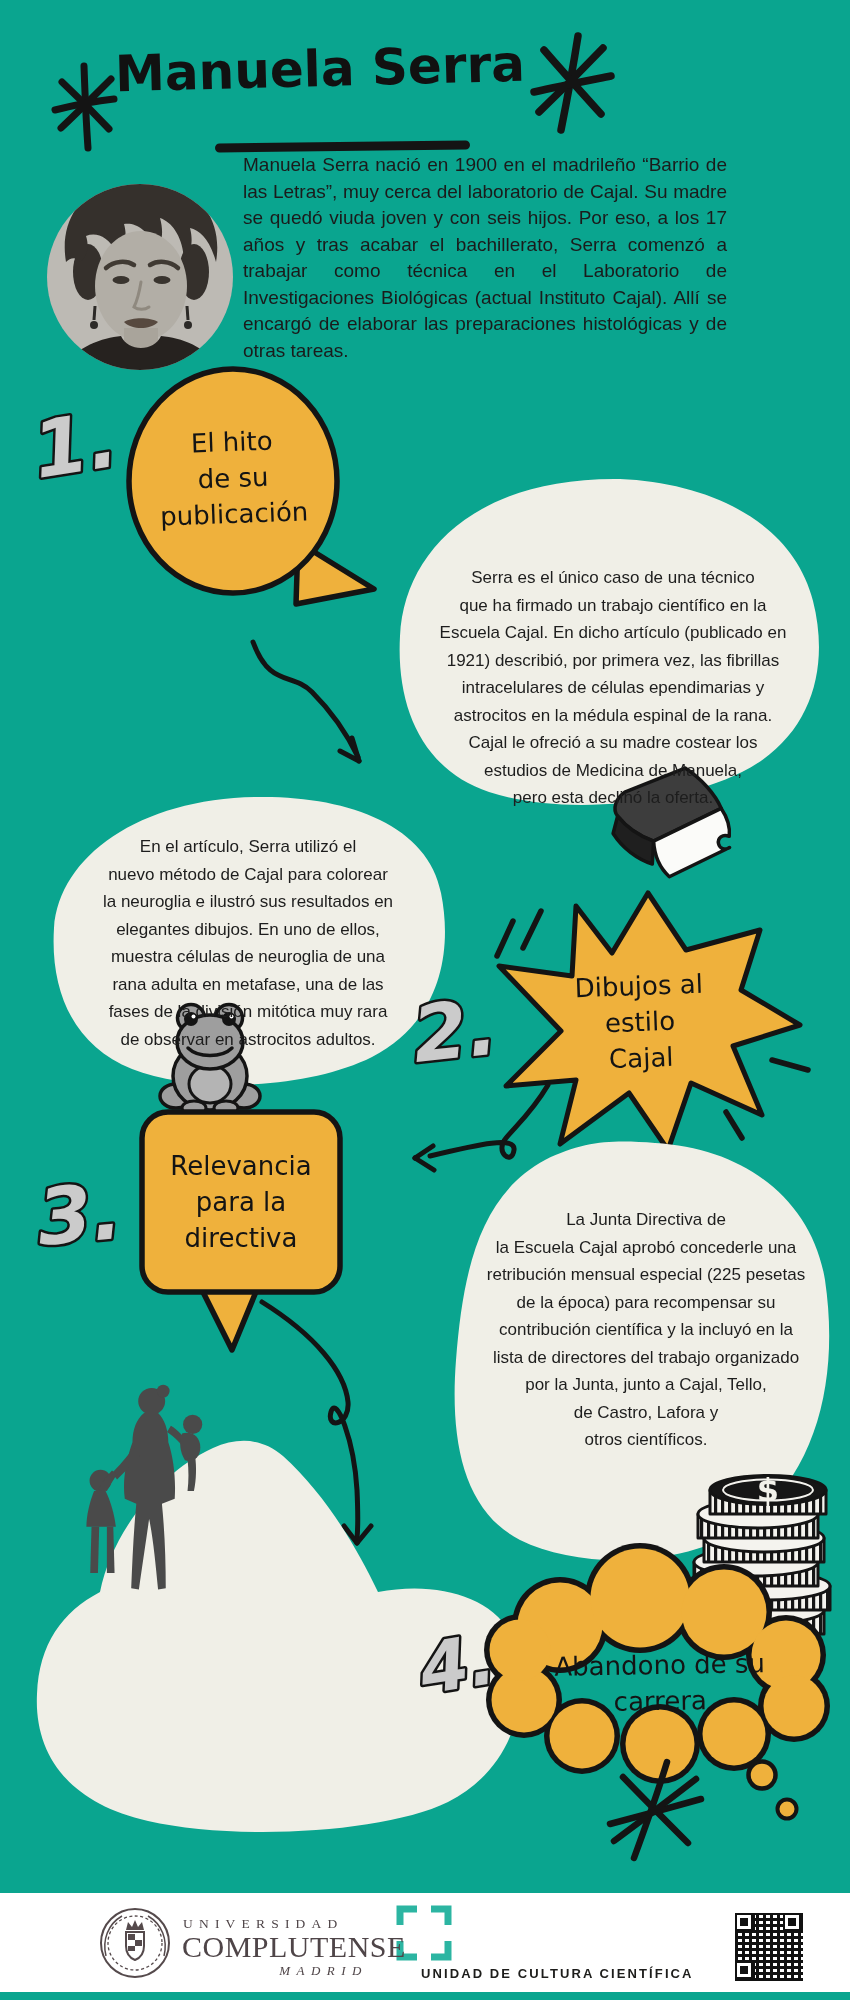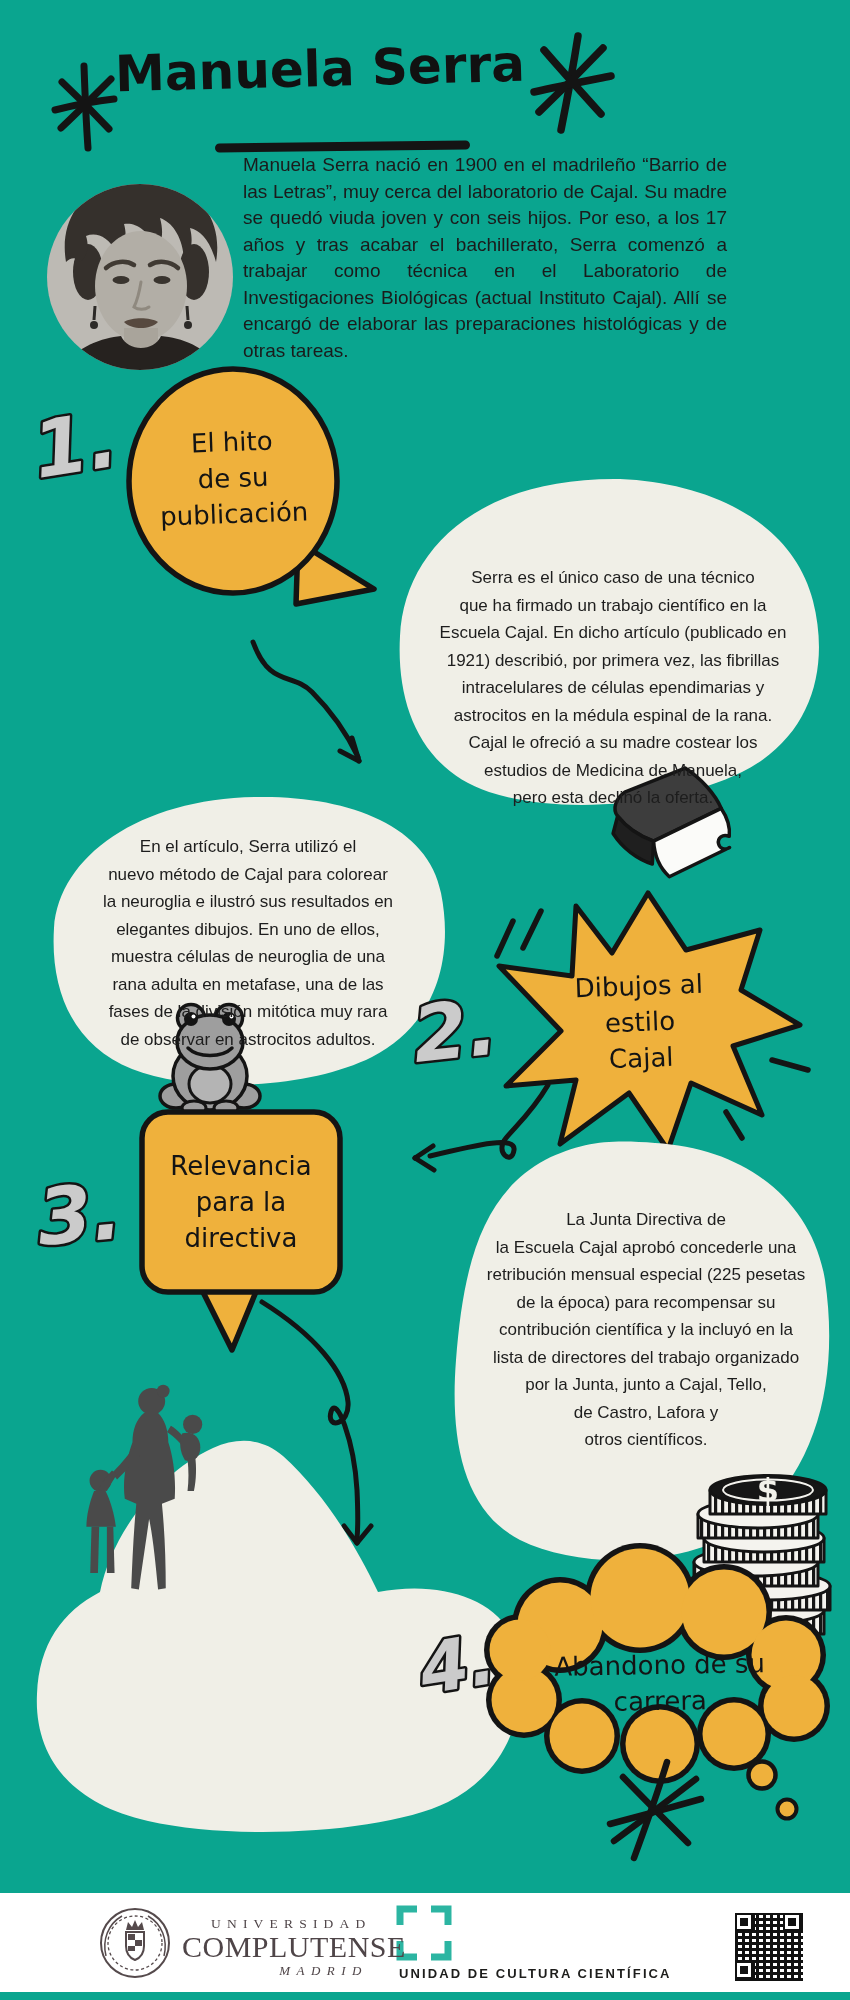--- a/index.html
+++ b/index.html
@@ -19,21 +19,21 @@
     font-size:19px; line-height:26.5px; color:#1b1b1b; text-align:justify;
   }
   .body-text {
     font-size:17px; line-height:27.5px; color:#1d1d1d; text-align:center;
     white-space:pre-line;
   }
   .label-text {
     font-size:26px; line-height:36px; color:#141414; text-align:center;
     white-space:pre-line;
   }
-  .ucm-line1 { font-family:"Liberation Serif", serif; font-size:13.5px; letter-spacing:6.2px; color:#4f4548; white-space:nowrap;margin-left:28px; }
+  .ucm-line1 { font-family:"Liberation Serif", serif; font-size:13.5px; letter-spacing:6.2px; color:#4f4548; white-space:nowrap; }
   .ucm-line2 { font-family:"Liberation Serif", serif; font-size:30px; letter-spacing:0.5px; color:#4f4548; white-space:nowrap;text-align:right; }
   .ucm-line3 { font-family:"Liberation Serif", serif; font-size:13px; letter-spacing:6.5px; color:#4f4548; text-align:right; white-space:nowrap; }
   .ucci-name { font-family:"DejaVu Sans", sans-serif; font-size:46px; font-weight:bold; letter-spacing:5px; color:#1d1d1b; white-space:nowrap; }
   .ucci-sub { font-size:13px; font-weight:bold; letter-spacing:2.1px; color:#1d1d1b; white-space:nowrap; }
   .qr {
     width:68px; height:68px; background-color:#fff;
     background-image:
       repeating-linear-gradient(90deg, #111 0 3px, transparent 3px 7px),
       repeating-linear-gradient(0deg, #111 0 3px, #fff 3px 6px);
   }
@@ -310,21 +310,21 @@
 otros científicos.</div>
 
 
   <div class="abs label-text hand" style="left:535px; top:1647px; width:250px; transform:rotate(-1deg);">Abandono de su
 carrera</div>
 
   <div class="abs ucm-line1" style="left:183px; top:1916px;">UNIVERSIDAD</div>
   <div class="abs ucm-line2" style="left:182px; top:1930px;">COMPLUTENSE</div>
   <div class="abs ucm-line3" style="left:182px; top:1963px; width:186px;font-style:italic;">MADRID</div>
 
-  <div class="abs ucci-sub" style="left:399px; top:1966px;">UNIDAD DE CULTURA CIENTÍFICA</div>
+  <div class="abs ucci-sub" style="left:421px; top:1966px;">UNIDAD DE CULTURA CIENTÍFICA</div>
 
   <div class="abs qr" style="left:735px; top:1913px;">
     <div class="qr-finder" style="left:0;top:0;"></div>
     <div class="qr-finder" style="left:48px;top:0;"></div>
     <div class="qr-finder" style="left:0;top:48px;"></div>
   </div>
 
 </div>
 
 </body></html>

